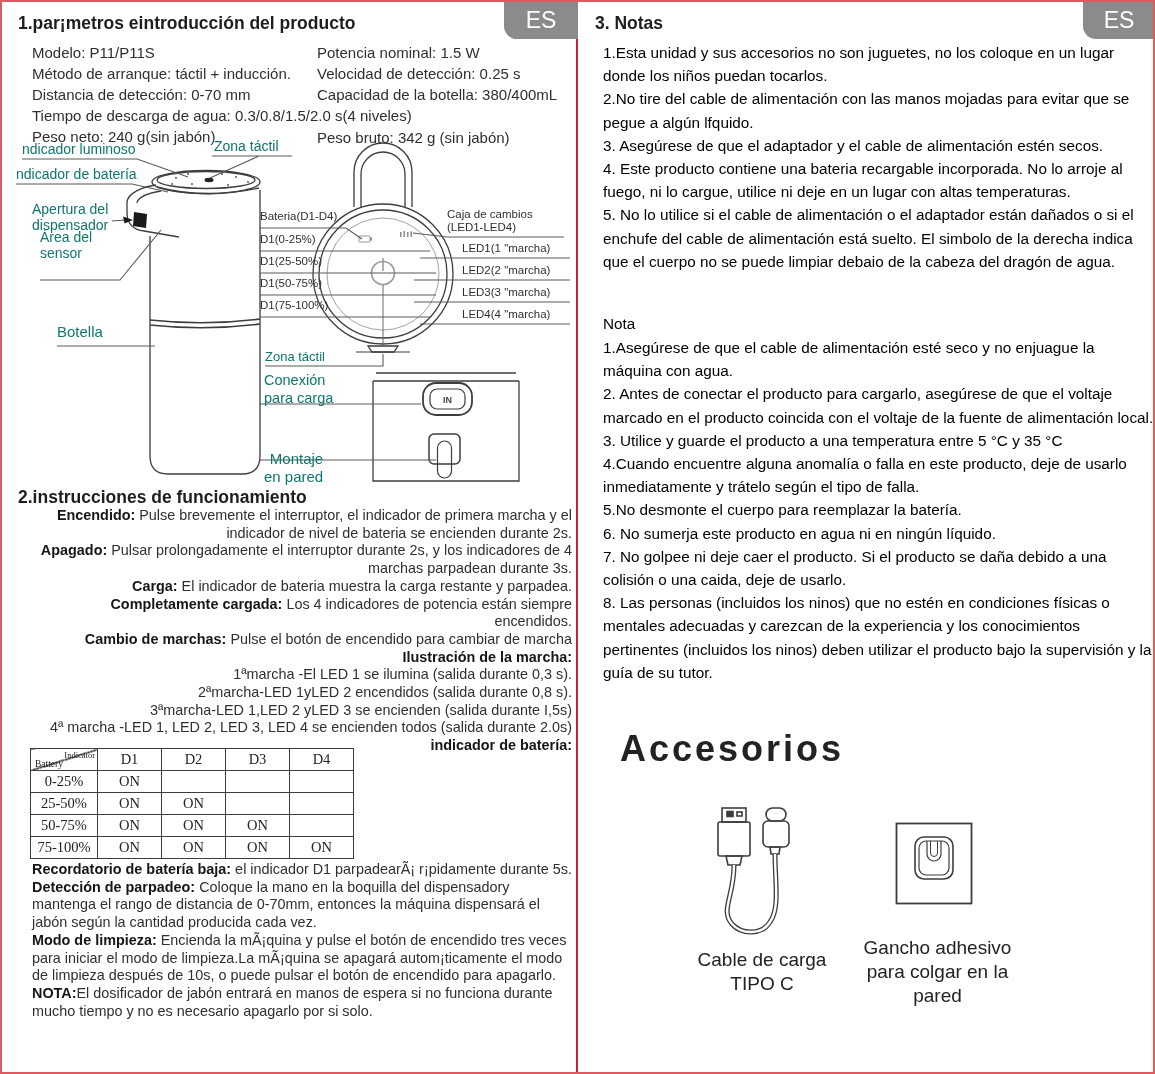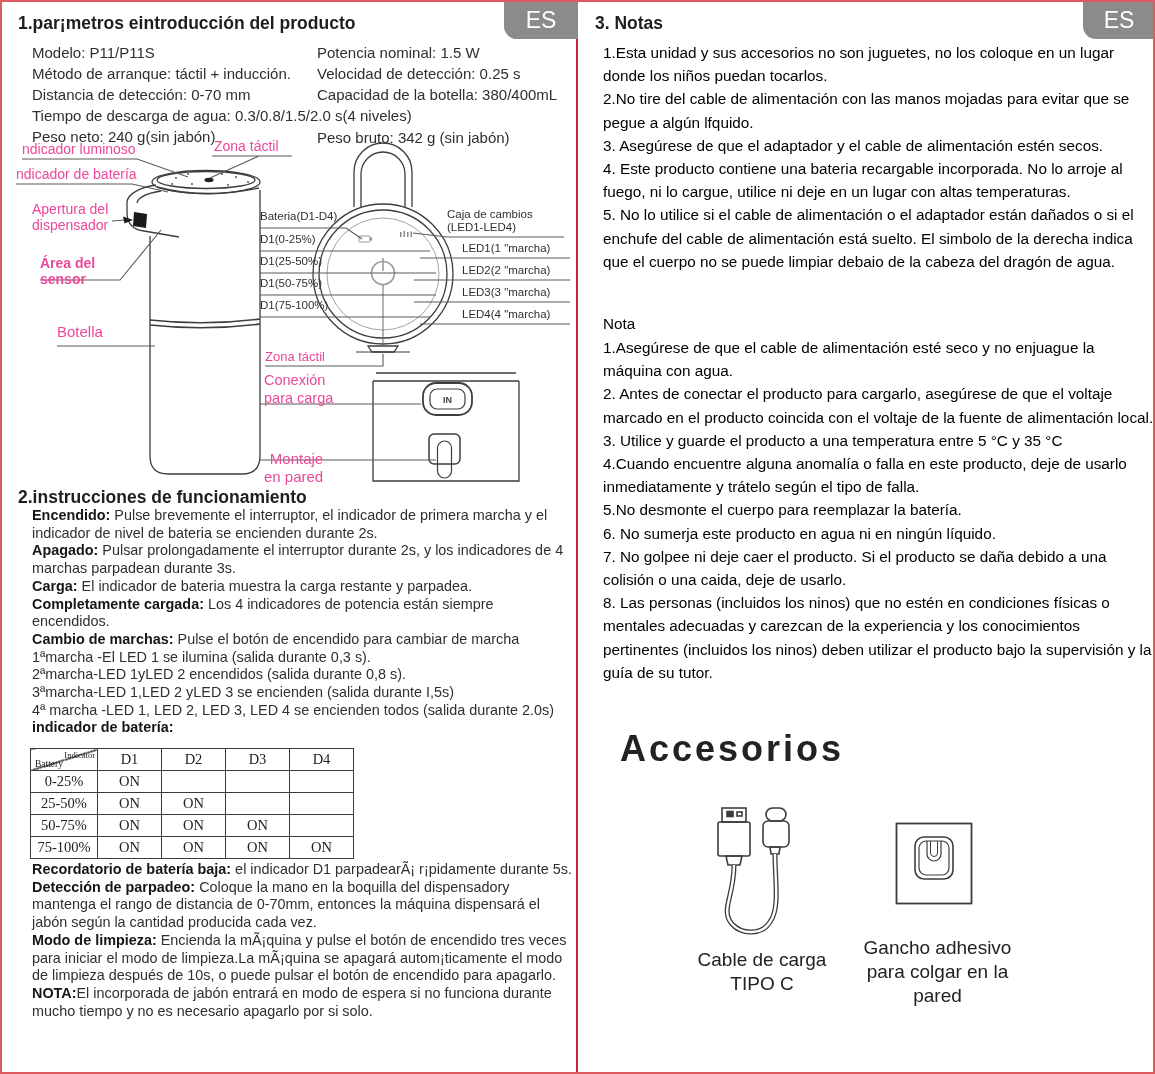--- a/index.html
+++ b/index.html
@@ -2,27 +2,27 @@
 <html><head>
 <meta charset="utf-8">
 <style>
   html,body{margin:0;padding:0;background:#fff;}
   .page{position:relative;width:1155px;height:1074px;background:#fff;
         font-family:"Liberation Sans","DejaVu Sans",sans-serif;color:#2f2f2f;
         border:2px solid #dd5a5e;box-sizing:border-box;overflow:hidden;}
   .abs{position:absolute;}
   .h{font-weight:bold;font-size:17.5px;color:#1e1e1e;}
   .pl{font-size:15px;color:#2f2f2f;white-space:nowrap;}
-  .dl{font-size:14px;color:#ec4899;white-space:pre-line;line-height:15.5px;}
+  .dl{font-size:14px;color:#0f766e;white-space:pre-line;line-height:15.5px;}
   .dls{font-size:11.5px;color:#2f2f2f;white-space:pre-line;line-height:12.5px;}
   .divider{position:absolute;left:574px;top:0;width:2px;height:100%;background:#c22438;}
   .es-tab{position:absolute;top:0;height:37px;background:#8b8b8b;color:#fff;
           font-size:23px;display:flex;align-items:center;justify-content:center;
           border-bottom-left-radius:13px;}
-  .s2line{font-size:14.4px;line-height:17.7px;color:#2f2f2f;}
+  .s2line{font-size:14.4px;line-height:17.7px;color:#2f2f2f;text-align:right;}
   .s2line b{color:#161616;}
   .tailline{font-size:14.4px;line-height:17.7px;color:#2f2f2f;}
   .tailline b{color:#161616;}
   .note-p{font-size:15.3px;line-height:23.2px;color:#000000;margin:0;}
   .acc-title{font-size:36px;letter-spacing:3px;color:#222;}
   .acc-cap{font-size:19px;line-height:24px;text-align:center;white-space:pre-line;color:#222;}
   table.bat{border-collapse:collapse;table-layout:fixed;font-family:Liberation Serif, serif;}
   table.bat td,table.bat th{border:1.6px solid #3c3c3c;font-size:14.5px;font-weight:normal;
           text-align:center;padding:0;height:21px;color:#222;}
   table.bat .lblcol{width:66px;}
@@ -143,21 +143,21 @@
     </g>
     <polygon points="117,80 107,76.5 108.5,83.5" fill="#1a1a1a"></polygon>
     <text x="431.5" y="263" text-anchor="middle" font-size="9" font-weight="bold" fill="#444">IN</text>
   </svg>
 
   <div class="abs dl" style="left:20px;top:140px;">ndicador luminoso</div>
   <div class="abs dl" style="left:14px;top:165px;">ndicador de batería</div>
   <div class="abs dl" style="left:212px;top:137px;">Zona táctil</div>
   <div class="abs dl" style="left:30px;top:200px;">Apertura del
 dispensador</div>
-  <div class="abs dl" style="left:38px;top:254px;font-weight:bold;">Área del
+  <div class="abs dl" style="left:38px;top:228px;">Área del
 sensor</div>
   <div class="abs dl" style="left:55px;top:322px;font-size:15px;">Botella</div>
 
   <div class="abs dls" style="left:258px;top:208px;">Bateria(D1-D4)</div>
   <div class="abs dls" style="left:258px;top:231px;">D1(0-25%)</div>
   <div class="abs dls" style="left:258px;top:253px;">D1(25-50%)</div>
   <div class="abs dls" style="left:258px;top:275px;">D1(50-75%)</div>
   <div class="abs dls" style="left:258px;top:297px;">D1(75-100%)</div>
 
   <div class="abs dls" style="left:445px;top:206px;">Caja de cambios
@@ -173,20 +173,21 @@
   <div class="abs dl" style="left:262px;top:448px;font-size:15px;line-height:18px;text-align:right;">Montaje
 en pared</div>
 
   <div class="abs h" style="left:16px;top:485px;">2.instrucciones de funcionamiento</div>
   <div class="abs" style="left:30px;top:505px;width:540px;">
     <div class="s2line"><b>Encendido:</b><span> Pulse brevemente el interruptor, el indicador de primera marcha y el indicador de nivel de bateria se encienden durante 2s.</span></div>
     <div class="s2line"><b>Apagado:</b><span> Pulsar prolongadamente el interruptor durante 2s, y los indicadores de 4 marchas parpadean durante 3s.</span></div>
     <div class="s2line"><b>Carga:</b><span> El indicador de bateria muestra la carga restante y parpadea.</span></div>
     <div class="s2line"><b>Completamente cargada:</b><span> Los 4 indicadores de potencia están siempre encendidos.</span></div>
     <div class="s2line"><b>Cambio de marchas:</b><span> Pulse el botón de encendido para cambiar de marcha</span></div>
+    <div class="s2line"><b>Ilustración de la marcha:</b><span></span></div>
     <div class="s2line"><b></b><span>1ªmarcha -El LED 1 se ilumina (salida durante 0,3 s).</span></div>
     <div class="s2line"><b></b><span>2ªmarcha-LED 1yLED 2 encendidos (salida durante 0,8 s).</span></div>
     <div class="s2line"><b></b><span>3ªmarcha-LED 1,LED 2 yLED 3 se encienden (salida durante I,5s)</span></div>
     <div class="s2line"><b></b><span>4ª marcha -LED 1, LED 2, LED 3, LED 4 se encienden todos (salida durante 2.0s)</span></div>
     <div class="s2line"><b>indicador de batería:</b><span></span></div>
   </div>
 
   <table class="bat abs" style="left:28px;top:746px;">
     <tbody>
         <tr>
@@ -227,21 +228,21 @@
       <td>ON</td>
       <td>ON</td>
     </tr>
   </tbody>
     </table>
 
   <div class="abs" style="left:30px;top:859px;width:540px;">
     <div class="tailline"><b>Recordatorio de batería baja:</b><span> el indicador D1 parpadearÃ¡ r¡pidamente durante 5s.</span></div>
     <div class="tailline"><b>Detección de parpadeo:</b><span> Coloque la mano en la boquilla del dispensadory mantenga el rango de distancia de 0-70mm, entonces la máquina dispensará el jabón según la cantidad producida cada vez.</span></div>
     <div class="tailline"><b>Modo de limpieza:</b><span> Encienda la mÃ¡quina y pulse el botón de encendido tres veces para iniciar el modo de limpieza.La mÃ¡quina se apagará autom¡ticamente el modo de limpieza después de 10s, o puede pulsar el botón de encendido para apagarlo.</span></div>
-    <div class="tailline"><b>NOTA:</b><span>El incorporada de jabón entrará en modo de espera si no funciona durante mucho tiempo y no es necesario apagarlo por si solo.</span></div>
+    <div class="tailline"><b>NOTA:</b><span>El dosificador de jabón entrará en manos de espera si no funciona durante mucho tiempo y no es necesario apagarlo por si solo.</span></div>
   </div>
 
   <div class="abs h" style="left:593px;top:11px;">3. Notas</div>
   <div class="abs" style="left:601px;top:39px;width:552px;">
     <p class="note-p">1.Esta unidad y sus accesorios no son juguetes, no los coloque en un lugar donde los niños puedan tocarlos.</p>
     <p class="note-p">2.No tire del cable de alimentación con las manos mojadas para evitar que se pegue a algún lfquido.</p>
     <p class="note-p">3. Asegúrese de que el adaptador y el cable de alimentación estén secos.</p>
     <p class="note-p">4. Este producto contiene una bateria recargable incorporada. No lo arroje al fuego, ni lo cargue, utilice ni deje en un lugar con altas temperaturas.</p>
     <p class="note-p">5. No lo utilice si el cable de alimentación o el adaptador están dañados o si el enchufe del cable de alimentación está suelto. El simbolo de la derecha indica que el cuerpo no se puede limpiar debaio de la cabeza del dragón de agua.</p>
   </div>

